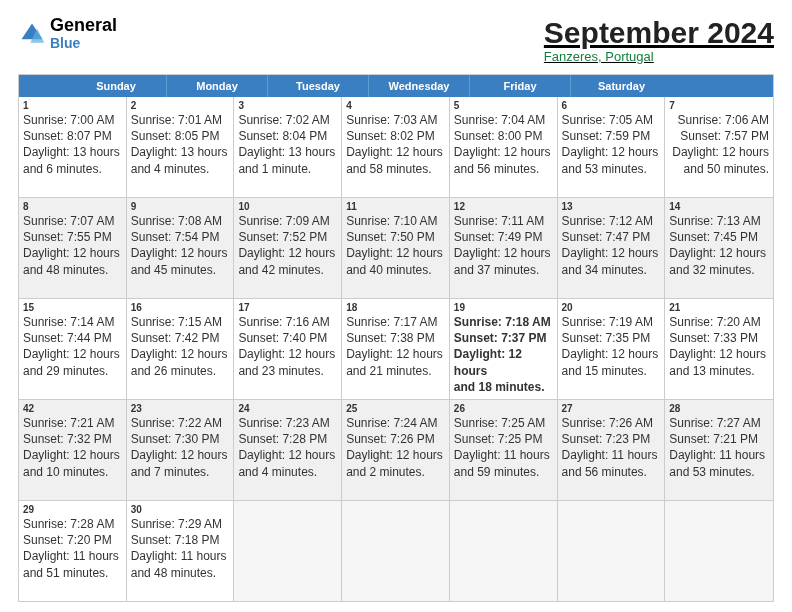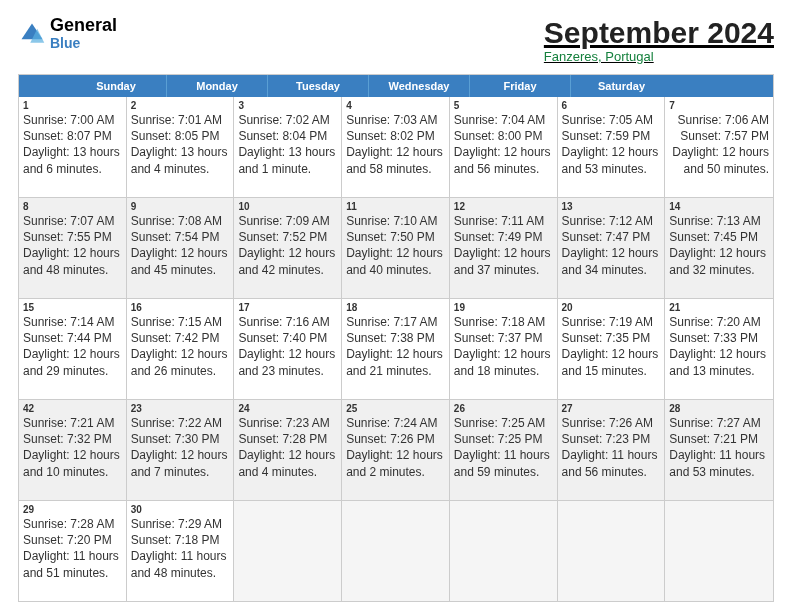--- a/index.html
+++ b/index.html
@@ -275,21 +275,21 @@
           </div>
           <div class="cal-cell">
             <span class="day-num">18</span>
             <div class="cell-text" style="white-space: pre-line;">Sunrise: 7:17 AM
 Sunset: 7:38 PM
 Daylight: 12 hours
 and 21 minutes.</div>
           </div>
           <div class="cal-cell">
             <span class="day-num">19</span>
-            <div class="cell-text" style="white-space: pre-line;">Sunrise: 7:18 AM
+            <div class="cell-text" style="white-space: pre-line; font-weight: bold;">Sunrise: 7:18 AM
 Sunset: 7:37 PM
 Daylight: 12 hours
 and 18 minutes.</div>
           </div>
           <div class="cal-cell">
             <span class="day-num">20</span>
             <div class="cell-text" style="white-space: pre-line;">Sunrise: 7:19 AM
 Sunset: 7:35 PM
 Daylight: 12 hours
 and 15 minutes.</div>

